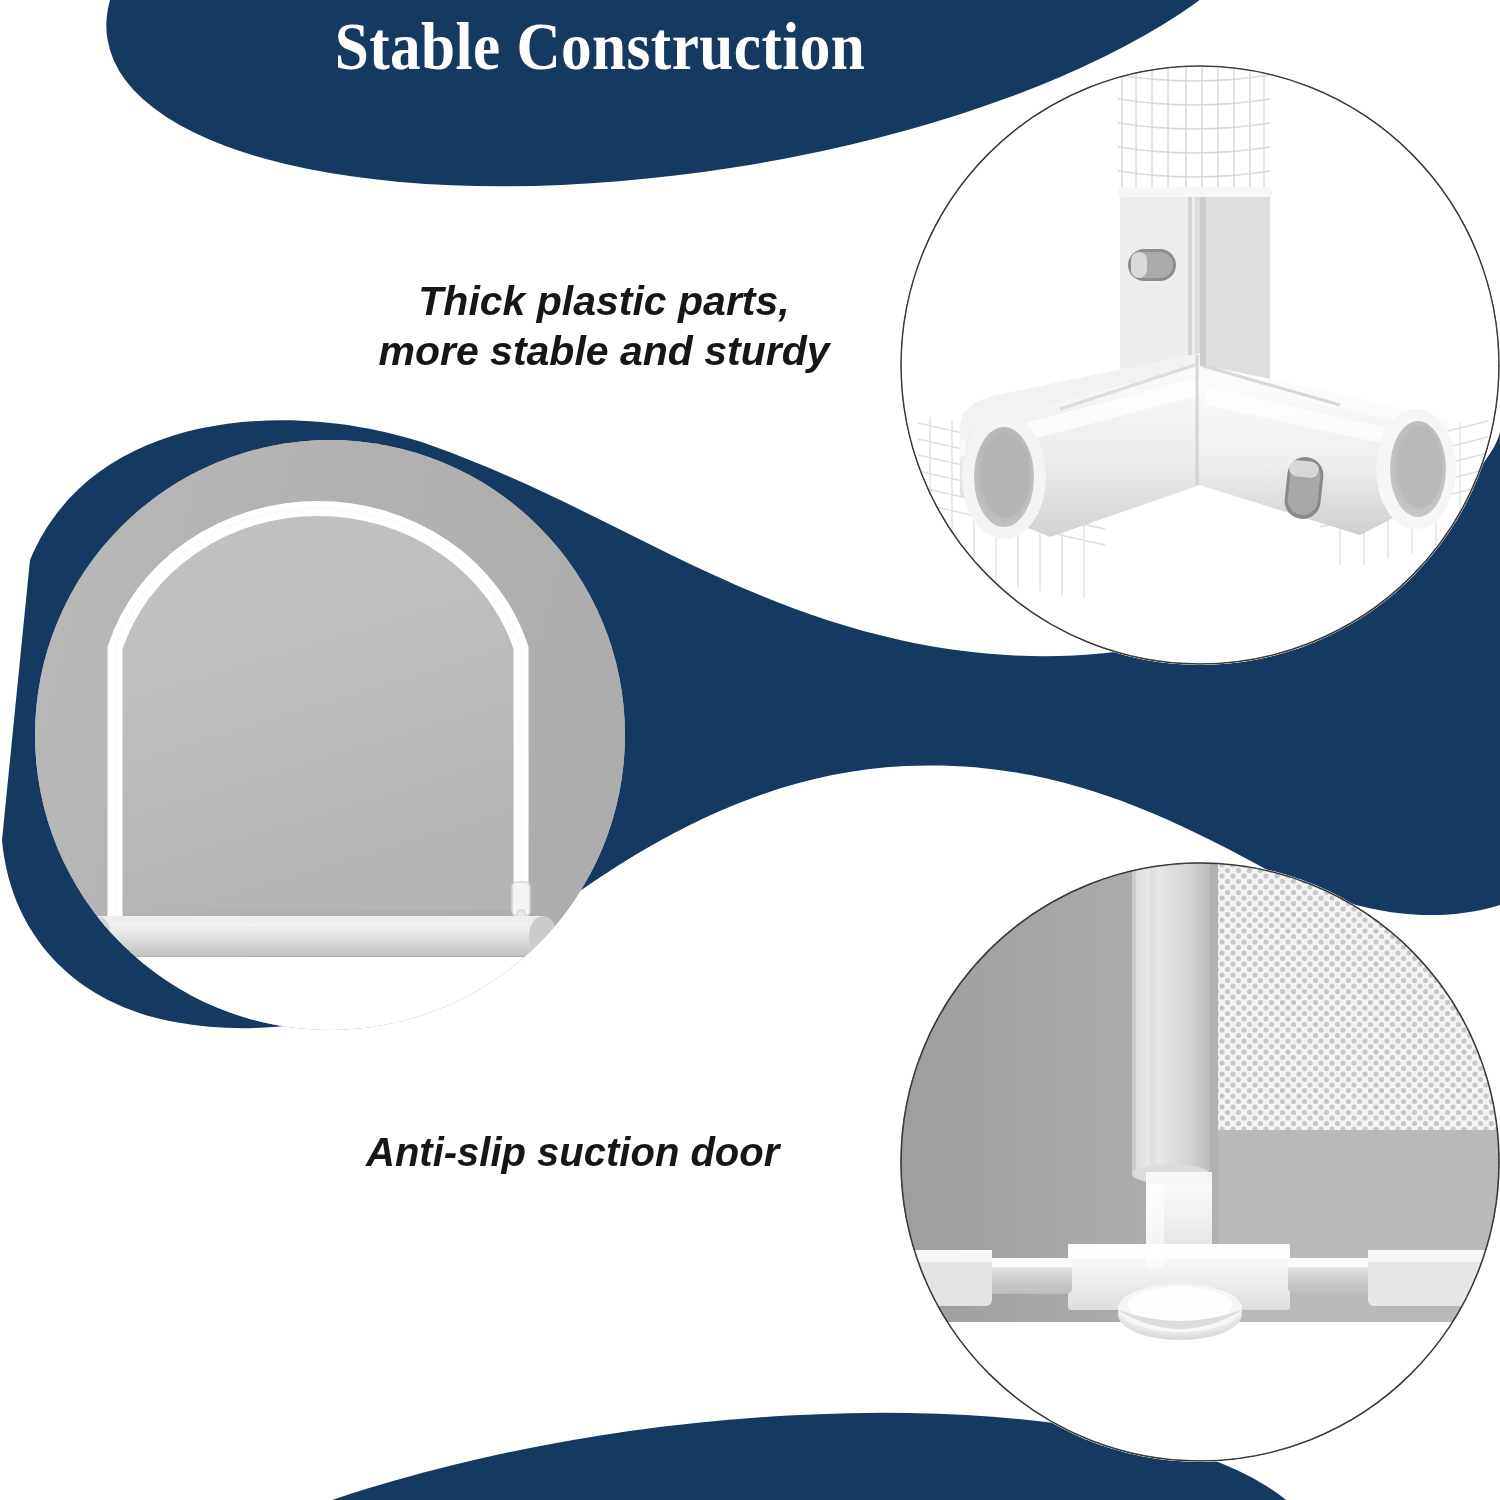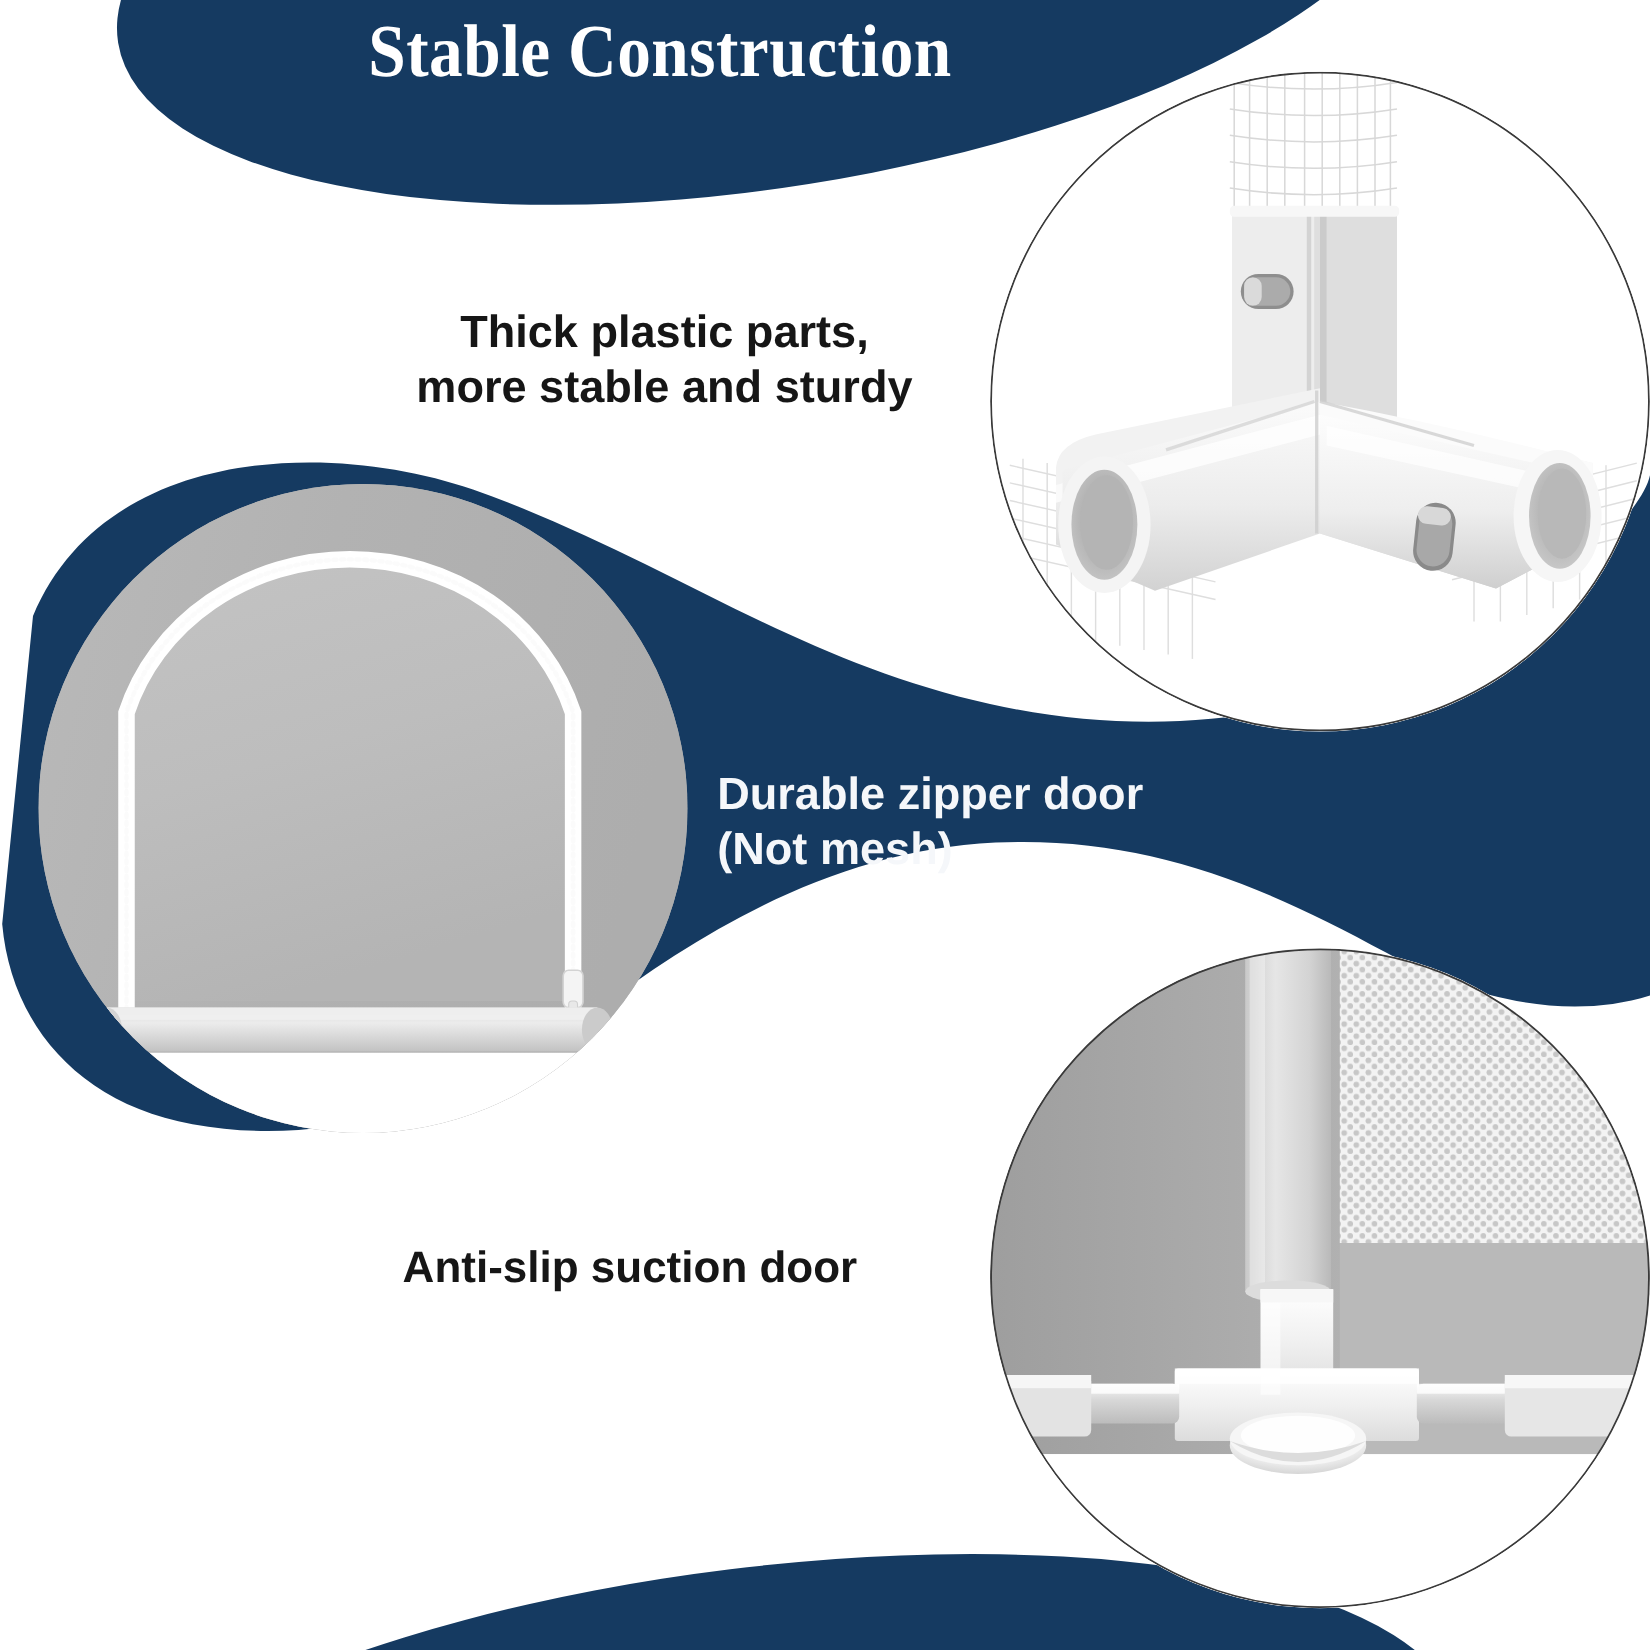--- a/index.html
+++ b/index.html
@@ -30,20 +30,21 @@
     transform-origin:center center;
     white-space:nowrap;
     z-index:40;
   }
   .caption{
     position:absolute;
     font-weight:bold;
     line-height:1.22;
     white-space:pre-line;
     z-index:40;
+    font-style:italic;
   }
   .cap-dark{color:#161616;}
   .cap-light{color:#f5f7fa;}
   #cap-thick{
     left:344px; top:276px; width:520px;
     font-size:41px; text-align:center;
   }
   #cap-zipper{
     left:652px; top:696px; width:470px;
     font-size:41px; text-align:left;
@@ -384,18 +385,16 @@
       </g>
       <circle cx="300" cy="300" r="299" fill="none" stroke="#3a3a3a" stroke-width="1.6"></circle>
     </svg>
   </div>
 
   <div class="title">Stable Construction</div>
 
   <div class="caption cap-dark" id="cap-thick">Thick plastic parts,
 more stable and sturdy</div>
 
-  <div class="caption cap-light" id="cap-zipper">Durable zipper door
-(Not mesh)</div>
 
   <div class="caption cap-dark" id="cap-suction">Anti-slip suction door</div>
 
 </div>
 
 </body></html>

